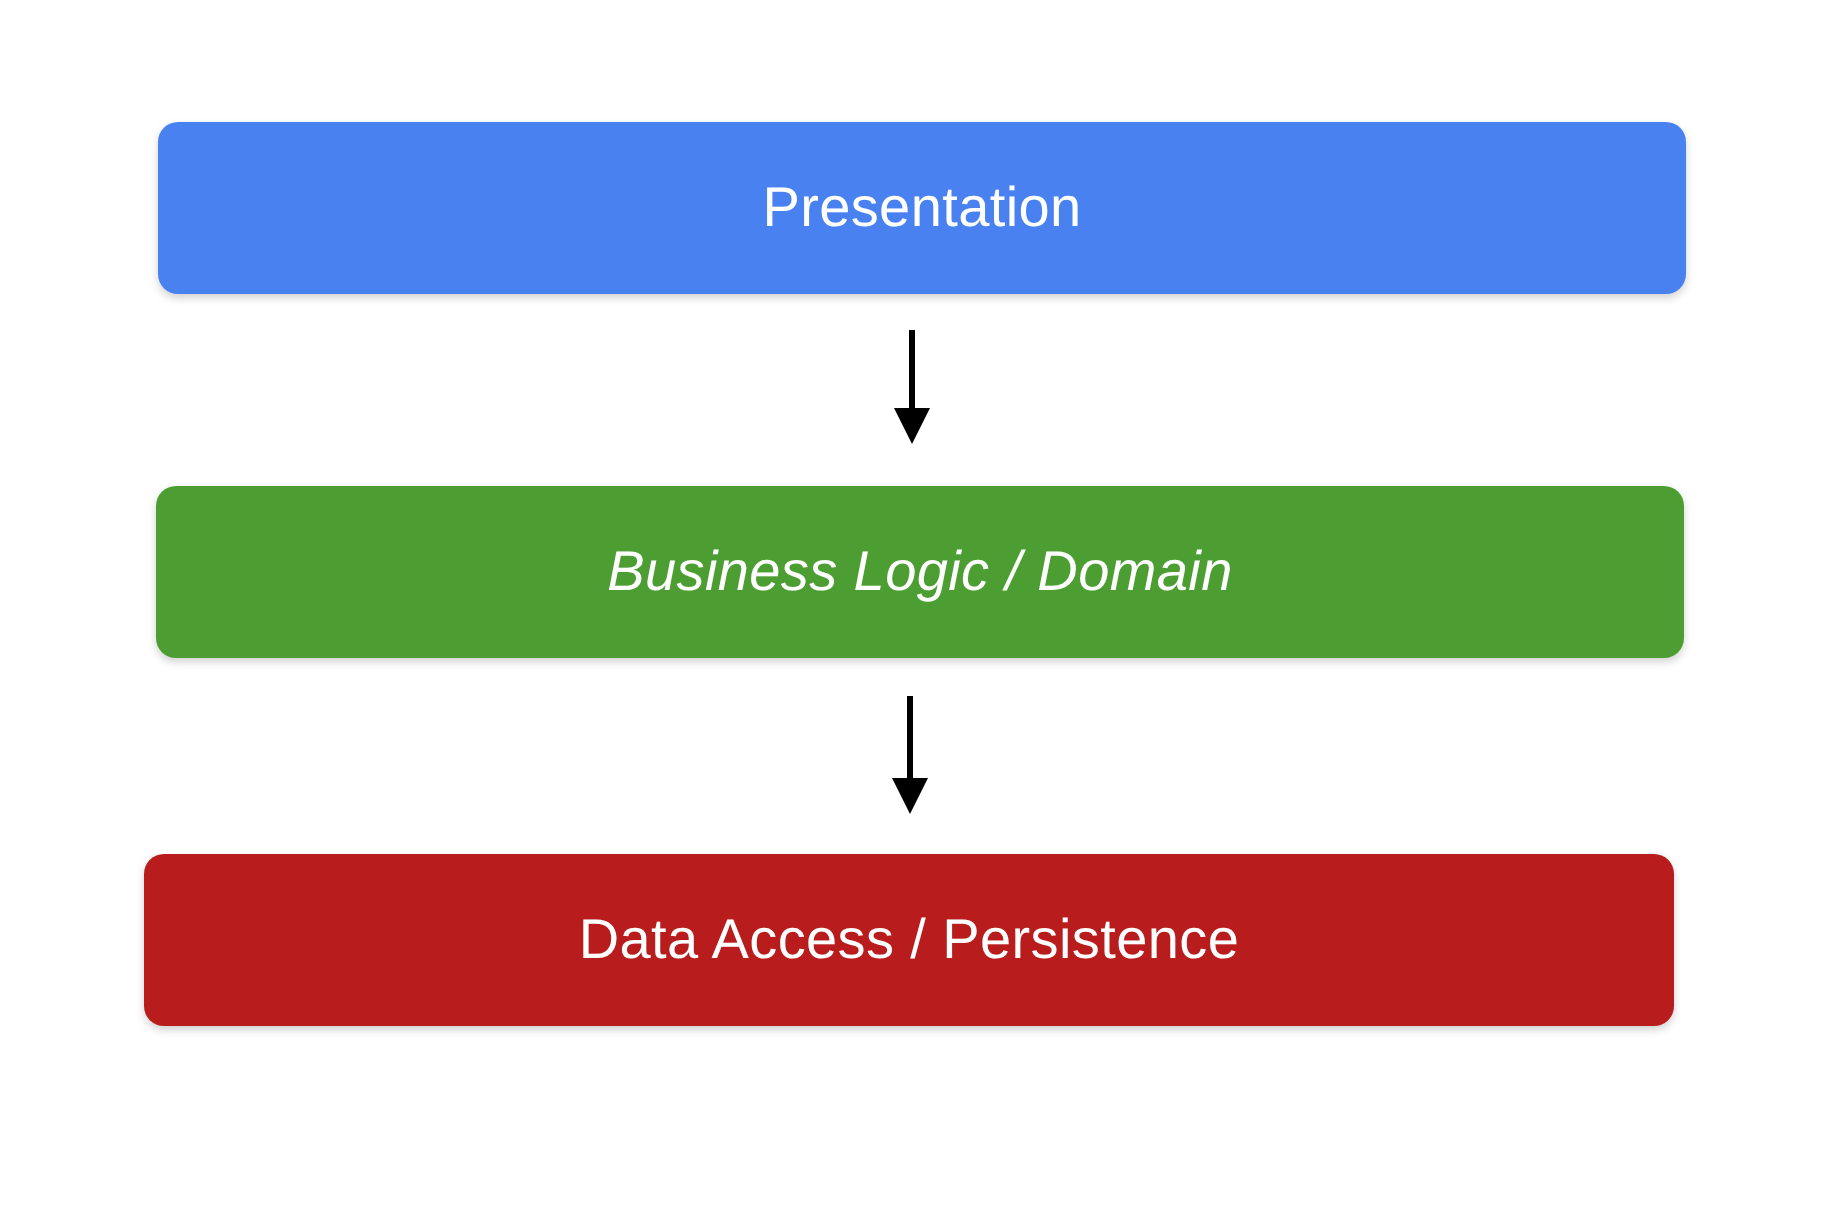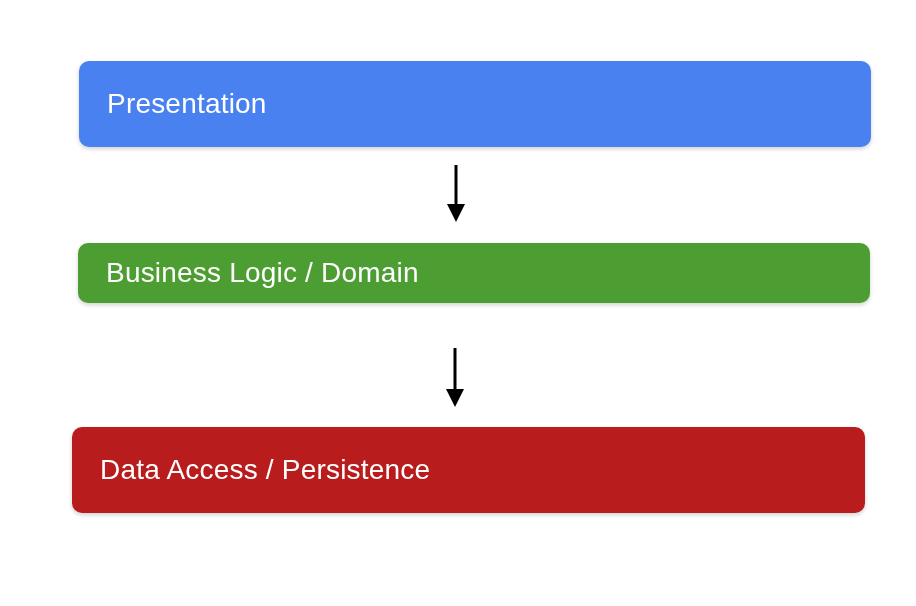--- a/index.html
+++ b/index.html
@@ -13,31 +13,31 @@
     height: 606px;
     background: #ffffff;
     font-family: "Liberation Sans", sans-serif;
     overflow: hidden;
   }
   .layer-box {
     position: absolute;
     border-radius: 10px;
     display: flex;
     align-items: center;
+    justify-content: center;
     box-shadow: 0 2px 4px rgba(0,0,0,0.18);
-    padding-left: 28px;
   }
   .layer-box .layer-label {
     font-size: 28px;
     font-weight: 400;
     letter-spacing: 0.2px;
     white-space: nowrap;
   }
   .box-presentation { left: 79px; top: 61px;  width: 764px; height: 86px; }
-  .box-business     { left: 78px; top: 243px; width: 764px; height: 60px; }
+  .box-business     { left: 78px; top: 243px; width: 764px; height: 86px; font-style: italic; }
   .box-data         { left: 72px; top: 427px; width: 765px; height: 86px; }
   .arrow {
     position: absolute;
     display: block;
   }
   .arrow-1 { left: 446px; top: 164px; }
   .arrow-2 { left: 445px; top: 347px; }
 </style>
 </head>
 <body>

